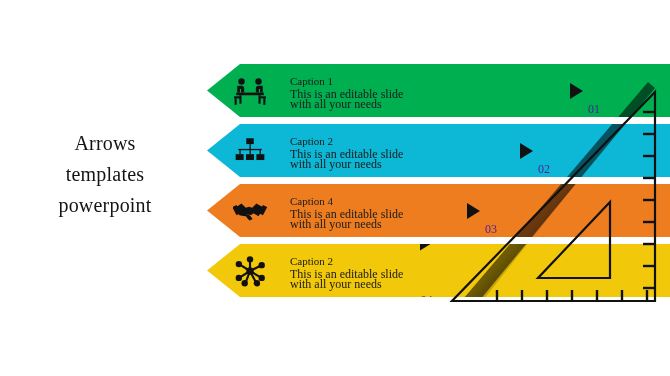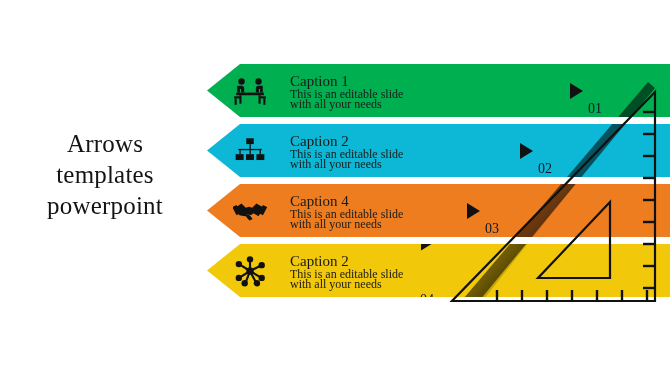--- a/index.html
+++ b/index.html
@@ -7,21 +7,21 @@
     width:670px;height:376px;background:#ffffff;overflow:hidden;
     font-family:"Liberation Serif",serif;
   }
   #slide{position:relative;width:670px;height:376px;background:#fff;overflow:hidden;}
 
   
   #title{
     position:absolute;left:10px;top:128px;width:190px;
     text-align:center;color:#141414;
     font-family:"Liberation Serif",serif;
-    font-size:25px;line-height:31px;letter-spacing:.2px;
+    font-size:20px;line-height:31px;letter-spacing:.2px;
   }
   #title .tline{display:block;white-space:nowrap;}
 
   
   .row{
     position:absolute;left:207px;width:463px;height:53px;
     -webkit-clip-path:polygon(0 50%,33px 0,463px 0,463px 100%,33px 100%);
     clip-path:polygon(0 50%,33px 0,463px 0,463px 100%,33px 100%);
   }
   #row0{top:64px;background:#00b050;}
@@ -30,39 +30,39 @@
   #row3{top:244px;background:#f2c80a;}
 
   .ricon{
     position:absolute;left:26px;top:50%;transform:translateY(-50%);
     width:34px;height:34px;
   }
   .ricon svg{display:block;width:34px;height:34px;}
 
   .rtext{position:absolute;left:83px;top:50%;transform:translateY(-50%);}
   .cap{
-    font-family:"Liberation Serif",serif;font-size:15px;color:#1a1a1a;
+    font-family:"Liberation Serif",serif;font-size:11px;color:#1a1a1a;
     line-height:14px;margin-bottom:1px;white-space:nowrap;
   }
   .sub{
     font-family:Liberation Serif, serif;font-size:12px;color:#1a1a1a;
     line-height:10px;white-space:nowrap;
   }
 
   
   .num{
     position:absolute;top:50%;transform:translateY(-50%);
     display:flex;align-items:center;gap:5px;
   }
   .num .tri{
     width:0;height:0;border-left:13px solid #111;
     border-top:8px solid transparent;border-bottom:8px solid transparent;
   }
   .num .nlbl{
-    font-family:"Liberation Serif",serif;font-size:14px;color:#0f172a;
+    font-family:"Liberation Serif",serif;font-size:12px;color:#4c1d95;
     line-height:16px;
     margin-top:36px;
   }
   #num0{left:363px;} #num1{left:313px;} #num2{left:260px;} #num3{left:213px;flex-direction:column;}
 
   
   #overlay{position:absolute;left:0;top:0;width:670px;height:376px;pointer-events:none;}
 </style>
 </head>
 <body>

